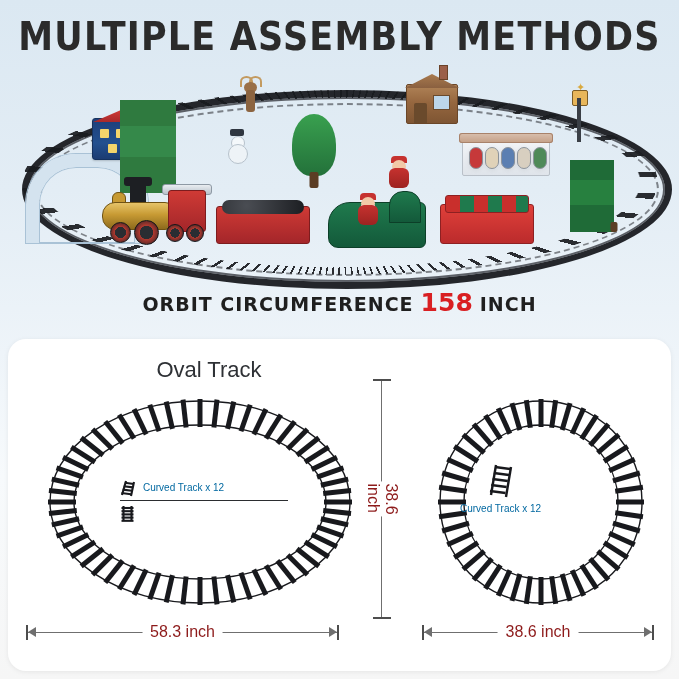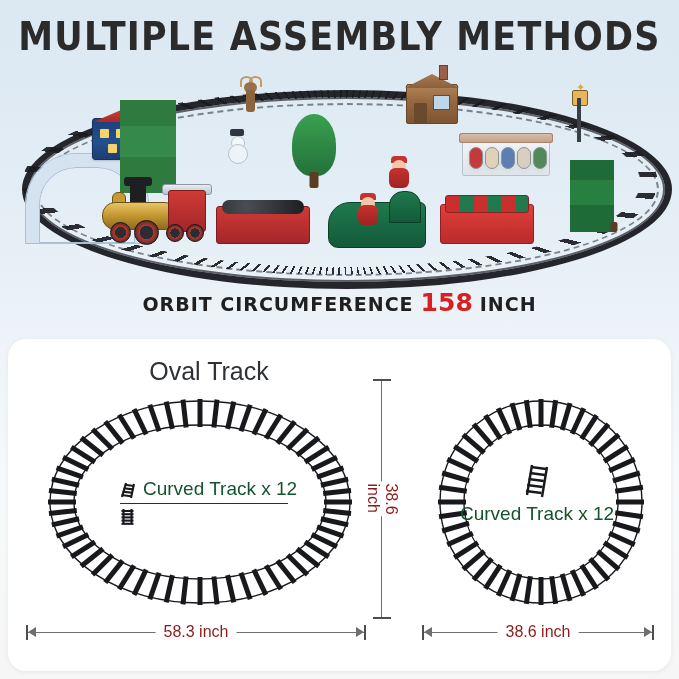--- a/index.html
+++ b/index.html
@@ -170,31 +170,31 @@
 
   
   .card{
     position:absolute;left:8px;top:339px;width:663px;height:332px;
     background:#ffffff;border-radius:18px;
     box-shadow:0 1px 5px rgba(0,0,0,.07);
   }
 
   .panel-title{
     position:absolute;top:18px;text-align:center;
-    font-size:25px;color:#2e3135;font-weight:400;
+    font-size:22px;color:#2e3135;font-weight:400;
   }
   #ovalTitle{left:36px;width:330px;}
   #roundTitle{left:372px;width:268px;}
 
   
   .dwg{position:absolute;}
   svg{display:block;overflow:visible;}
 
   .legend{
-    position:absolute;font-size:19px;color:#14532d;white-space:nowrap;
+    position:absolute;font-size:10px;color:#0369a1;white-space:nowrap;
   }
   .legend-row{display:flex;align-items:center;gap:8px;padding:3px 0;}
   .legend-div{height:1px;background:#2b2d30;width:168px;}
 
   .dimtxt{color:#8d1a1a;font-size:16px;font-weight:400;}
   .vdim{
     position:absolute;left:371px;top:380px;height:238px;width:22px;
   }
   .vdim .line{position:absolute;left:10px;top:0;bottom:0;width:1.4px;background:#6f6f6f;}
   .vdim .cap{position:absolute;left:2px;width:18px;height:1.6px;background:#4d4d4d;}
@@ -506,21 +506,21 @@
       <div style="margin-top:4px;">Curved Track x 12</div>
     </div>
 
     <div class="vdim" style="left:363px;top:40px;height:240px;">
       <div class="line"></div>
       <div class="cap" style="top:0;"></div>
       <div class="cap" style="bottom:0;"></div>
       <div class="lbl dimtxt">38.6 inch</div>
     </div>
 
-    <div class="hdim" style="left:18px;top:286px;width:340px;">
+    <div class="hdim" style="left:18px;top:286px;width:313px;">
       <div class="line"></div>
       <div class="arrowL"></div>
         <div class="arrowR"></div>
       <div class="cap" style="left:0;"></div>
       <div class="cap" style="right:0;"></div>
       <div class="lbl dimtxt">58.3 inch</div>
     </div>
 
     <div class="hdim" style="left:414px;top:286px;width:232px;">
       <div class="line"></div>

